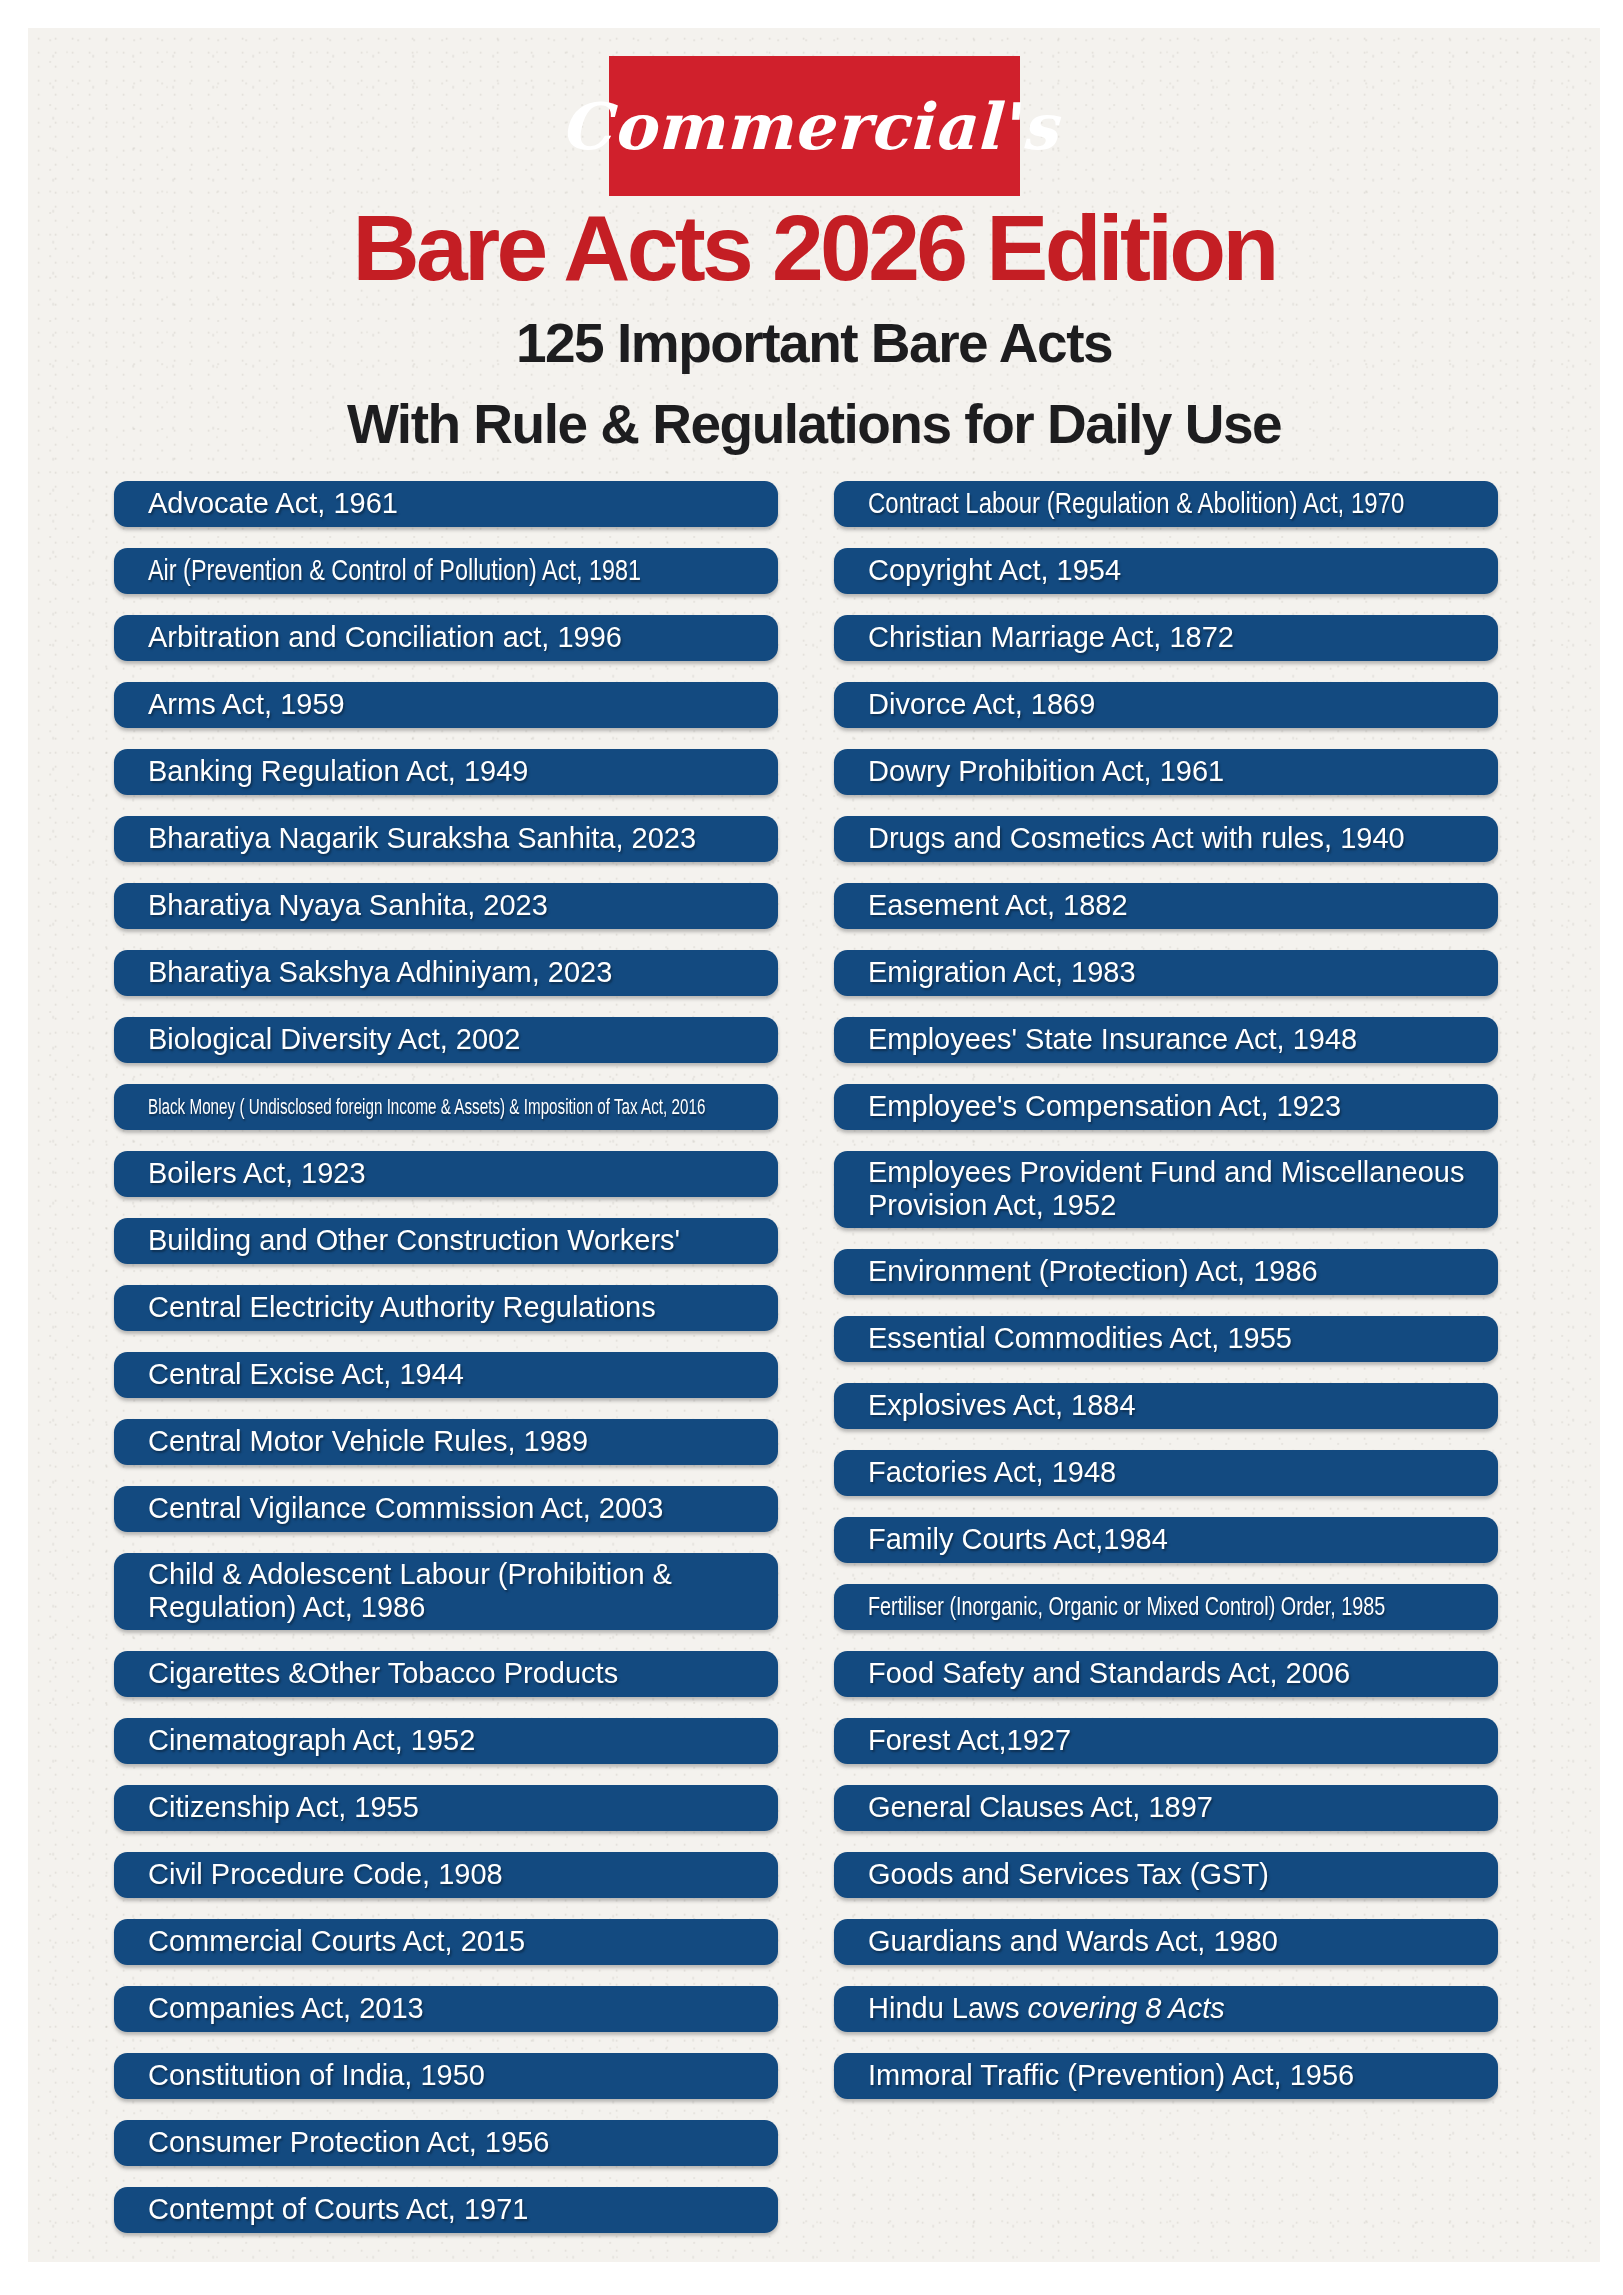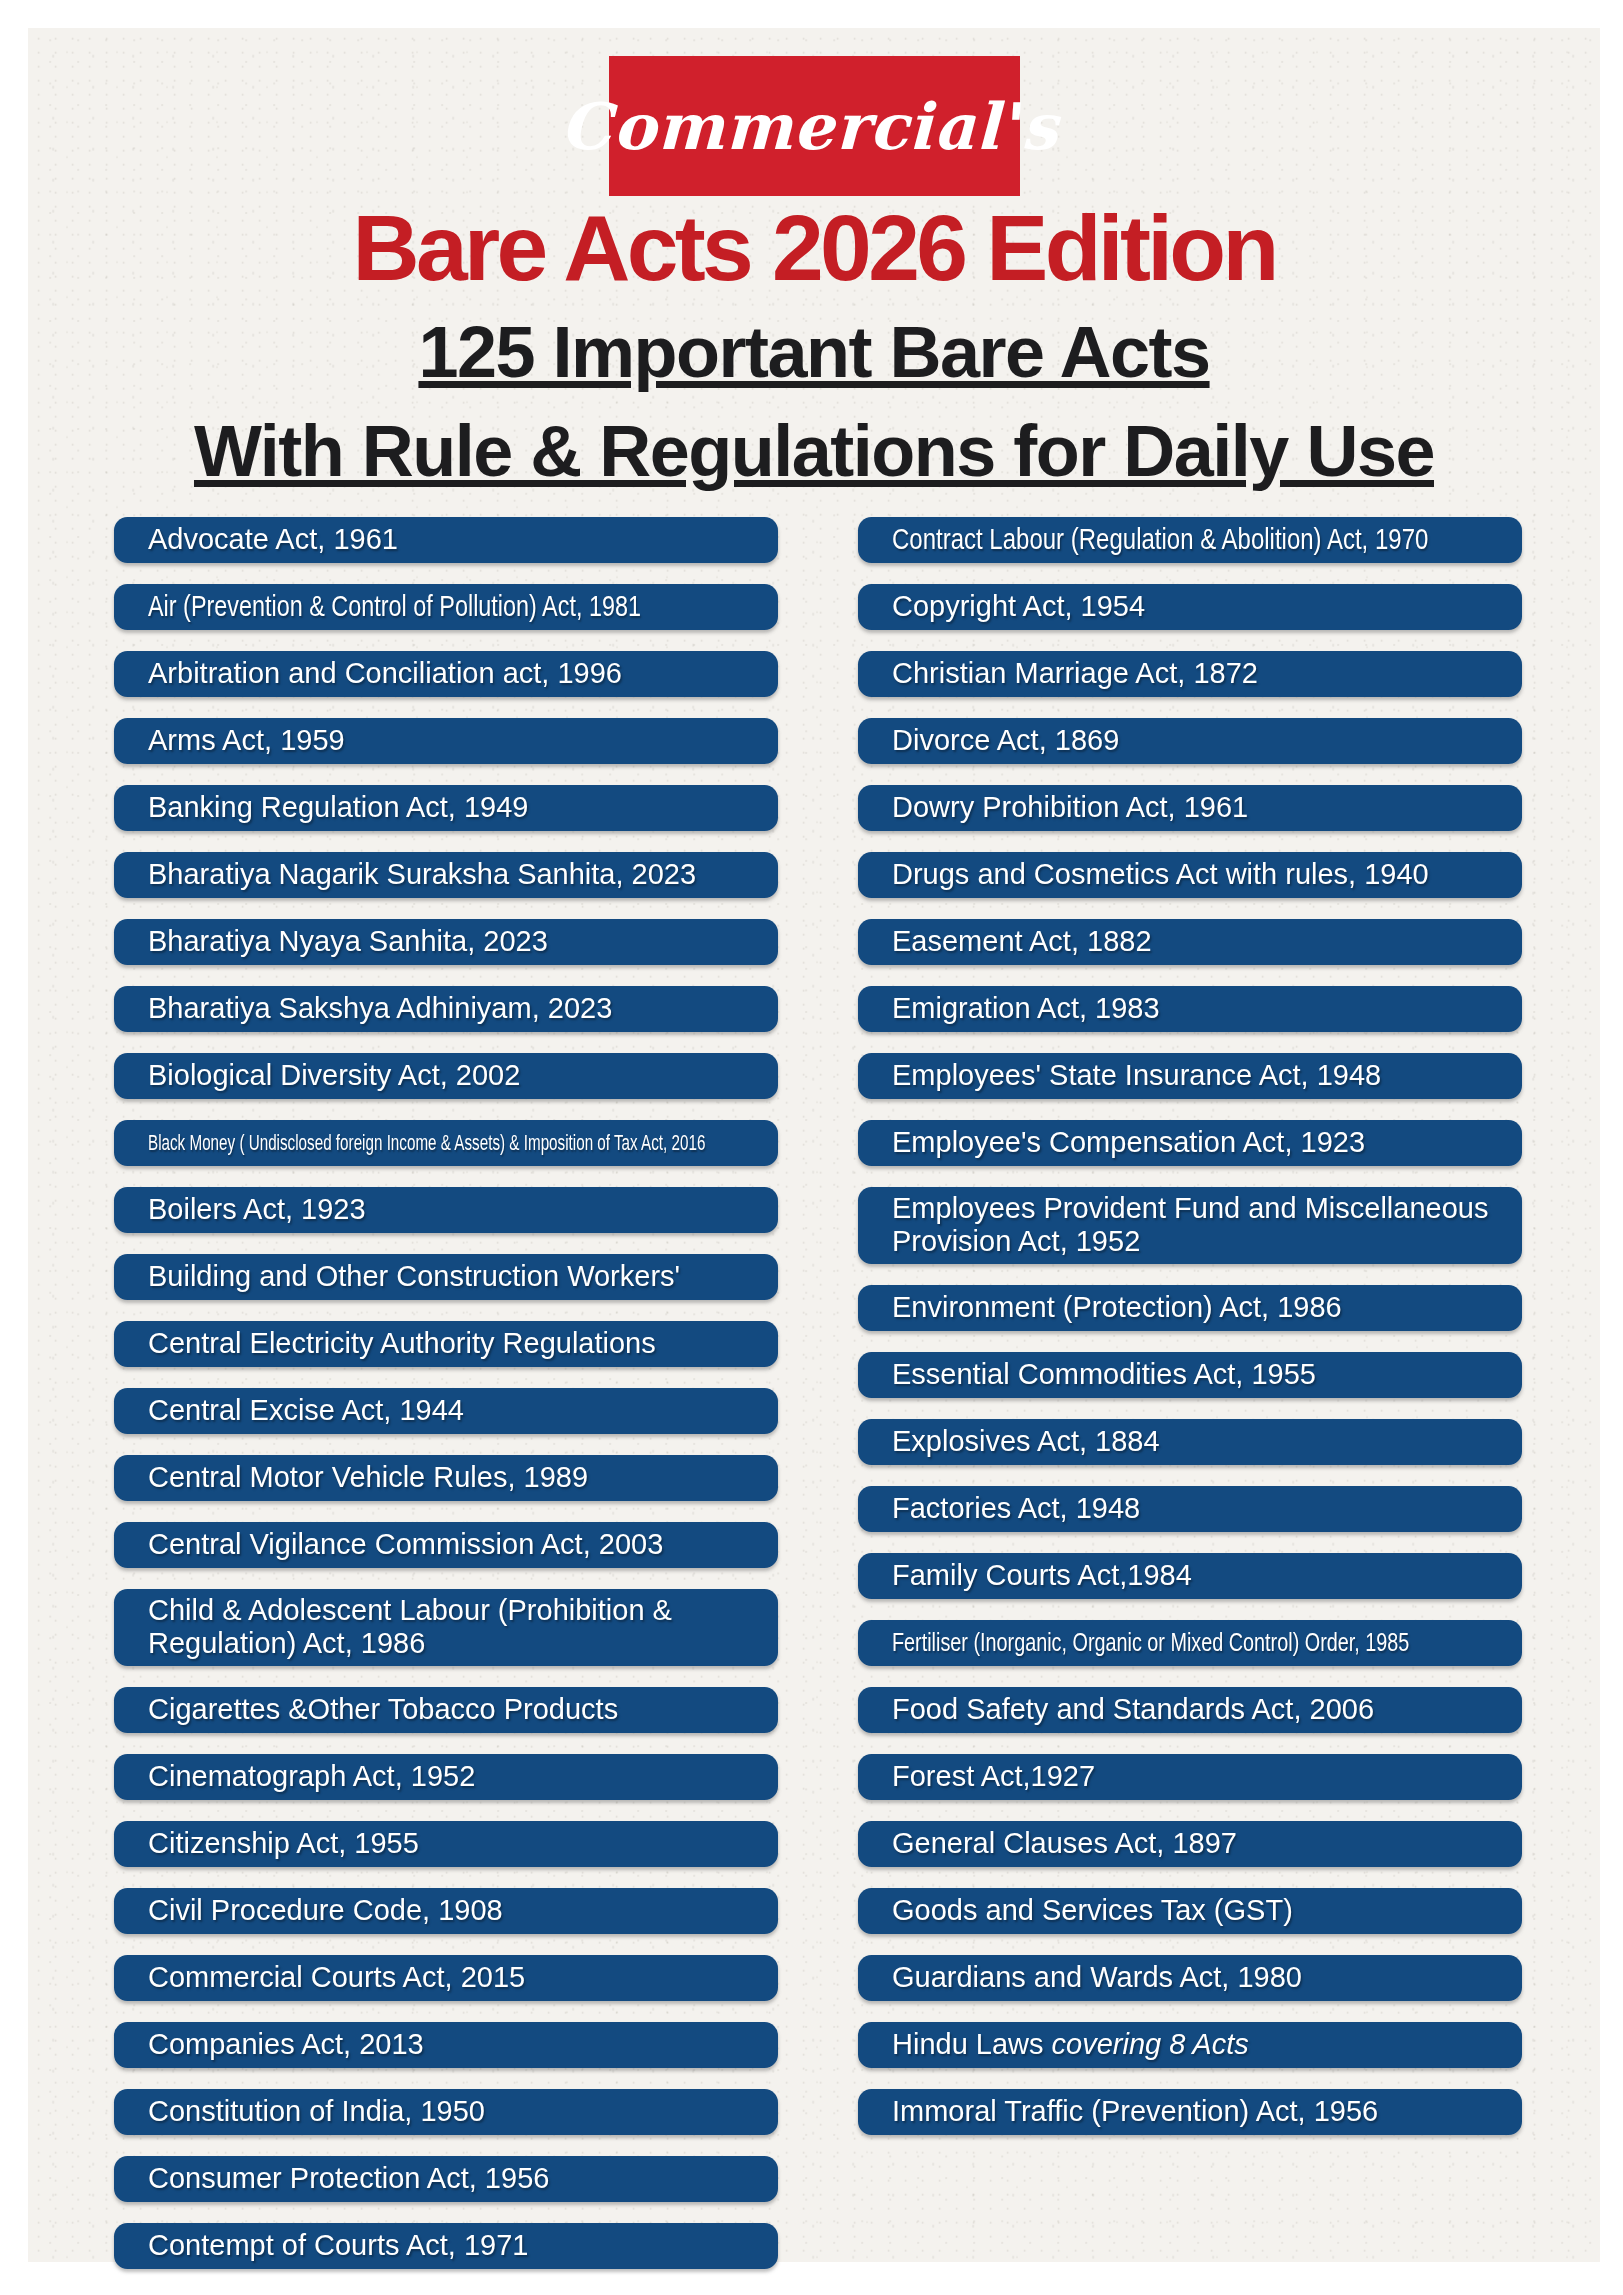--- a/index.html
+++ b/index.html
@@ -43,30 +43,30 @@
   }
 
   .page-title{
     margin-top:6px;
     color:var(--title-red,#c41e24);
     font-size:93px; font-weight:bold; letter-spacing:-3.7px;
     line-height:1; white-space:nowrap;
   }
   .subtitle{
     color:var(--ink,#1d1d1f);
-    font-weight:bold; font-size:72px; line-height:1.06;
-    letter-spacing:-1.5px; white-space:nowrap; text-align:right;text-decoration:underline;
+    font-weight:bold; font-size:55px; line-height:1.06;
+    letter-spacing:-1.5px; white-space:nowrap; text-align:right;
   }
   .subtitle.first{ margin-top:19.4px; }
   .subtitle.second{ margin-top:22px; }
 
   .acts-grid{
     margin-top:28px;
     width:100%;
-    padding-left:86px; padding-right:78px;
+    padding-left:86px; padding-right:102px;
     display:flex; justify-content:space-between;
   }
   .acts-col{
     width:664px;
     display:flex; flex-direction:column; gap:21px;
   }
   .bar{
     width:100%;
     min-height:46px;
     background:var(--bar-blue,#134a80);

